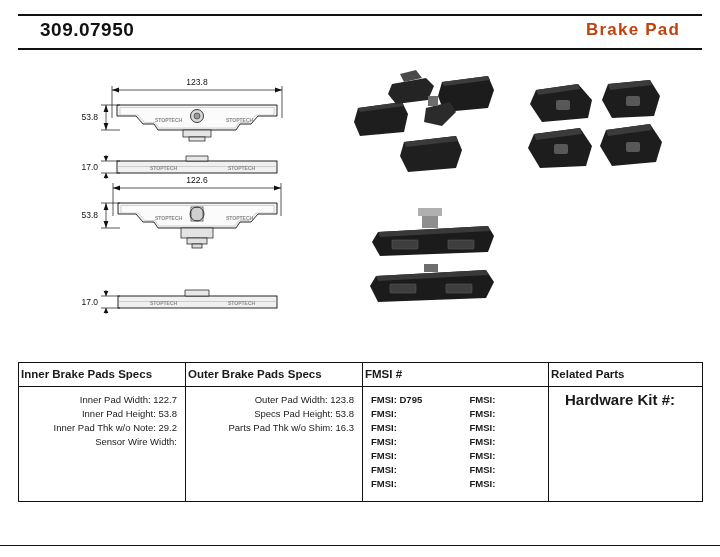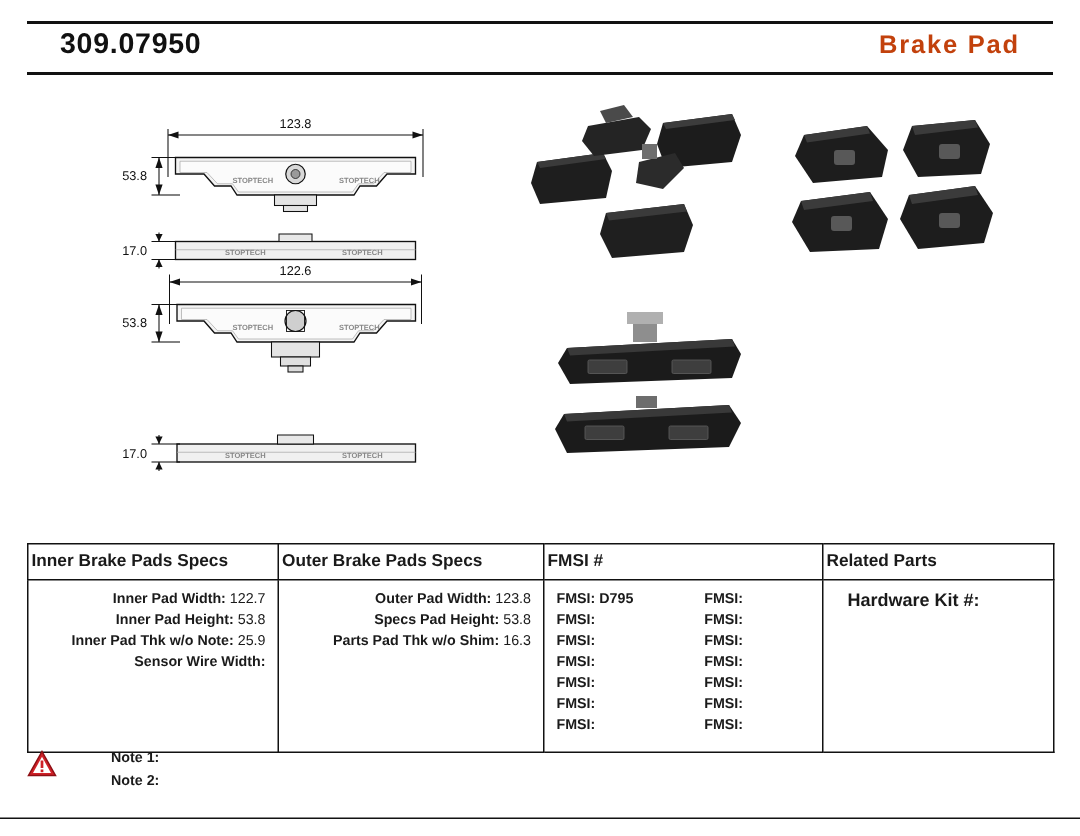--- a/index.html
+++ b/index.html
@@ -59,27 +59,27 @@
   }
   table.specs td {
     border-left:1px solid #111; border-right:1px solid #111;
     vertical-align:top; padding:0; background:#fff;
   }
   table.specs tr.body-row td { border-bottom:1px solid #111; }
   .cell-pad { padding:6px 8px 10px 8px; }
   .spec-line {
     font-size:9.5px; line-height:14px; text-align:right; white-space:nowrap;
   }
-  .spec-line .lbl { font-weight:bold;margin-top:20px; }
+  .spec-line .lbl { font-weight:normal;margin-top:20px; }
   .fmsi-grid { display:flex; }
   .fmsi-col { width:50%; }
   .fmsi-line { font-size:9.5px; line-height:14px; font-weight:bold; }
   .fmsi-col.left .fmsi-line { text-align:left; padding-left:6px; }
   .fmsi-col.right .fmsi-line { text-align:left; padding-left:14px; }
-  .related-line { font-size:12px; line-height:14px; font-weight:bold; text-align:left; padding-left:8px; }
+  .related-line { font-size:15px; line-height:14px; font-weight:bold; text-align:left; padding-left:8px; }
 
   
   .notes { position:absolute; left:18px; top:498px; width:400px; }
   .note-row { display:flex; align-items:flex-start; }
   .warn-icon { width:34px; padding-top:2px; text-align:center; }
   .note-lines { padding-left:22px; }
   .note-line { font-size:9.5px; line-height:15px; font-weight:bold; }
 
   .bottom-rule {
     position:absolute; left:0; top:545px; width:720px; height:1px; background:#111;
@@ -252,21 +252,21 @@
               <div class="spec-line">
                 <span class="lbl">Inner Pad Width:</span>
                 <span>122.7</span>
               </div>
               <div class="spec-line">
                 <span class="lbl">Inner Pad Height:</span>
                 <span>53.8</span>
               </div>
               <div class="spec-line">
                 <span class="lbl">Inner Pad Thk w/o Note:</span>
-                <span>25.9</span>
+                <span>29.2</span>
               </div>
               <div class="spec-line">
                 <span class="lbl">Sensor Wire Width:</span>
                 <span></span>
               </div>
             </div>
           </td>
 
           <td>
             <div class="cell-pad">
@@ -313,31 +313,15 @@
           <td>
             <div class="cell-pad">
               <div class="related-line">Hardware Kit #:</div>
             </div>
           </td>
         </tr>
       </tbody>
     </table>
   </div>
 
-  <div class="notes">
-    <div class="note-row">
-      <div class="warn-icon">
-        <svg width="20" height="18" viewBox="0 0 20 18">
-          <polygon points="10,1 19,17 1,17" fill="#cf2027" stroke="#8e0f14" stroke-width="1"></polygon>
-          <polygon points="10,4.5 16,15.3 4,15.3" fill="#ffffff" stroke="none"></polygon>
-          <rect x="9.1" y="7" width="1.8" height="5" fill="#cf2027"></rect>
-          <rect x="9.1" y="13" width="1.8" height="1.8" fill="#cf2027"></rect>
-        </svg>
-      </div>
-      <div class="note-lines">
-        <div class="note-line">Note 1:</div>
-        <div class="note-line">Note 2:</div>
-      </div>
-    </div>
-  </div>
 
   <div class="bottom-rule"></div>
 </div>
 
 </body></html>

